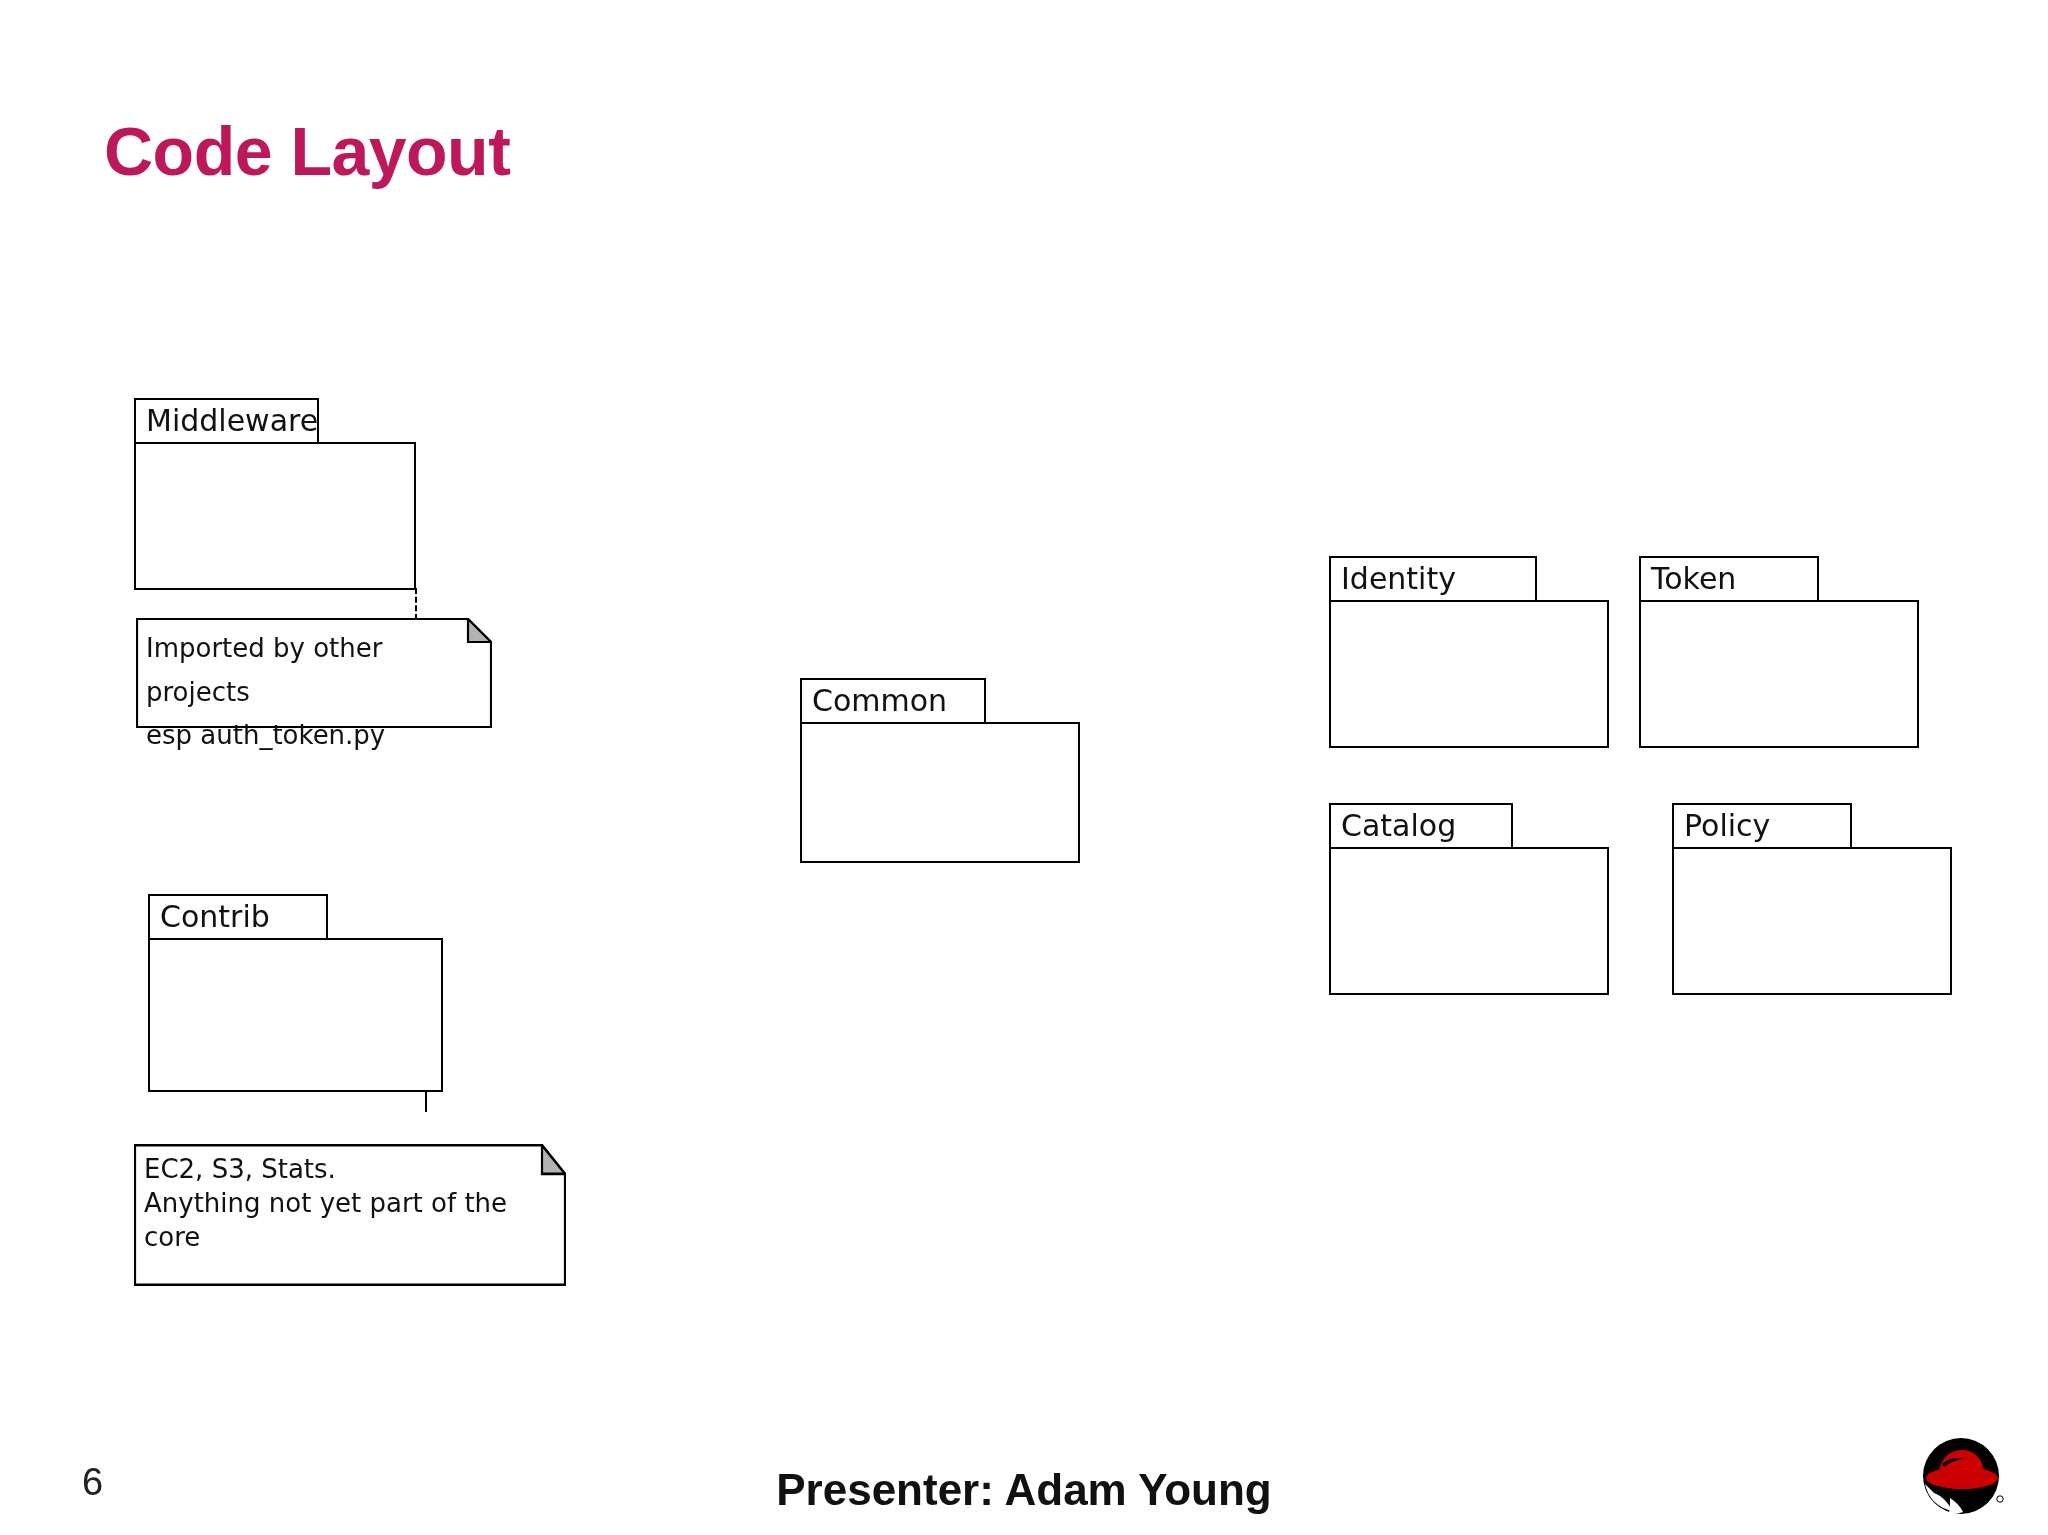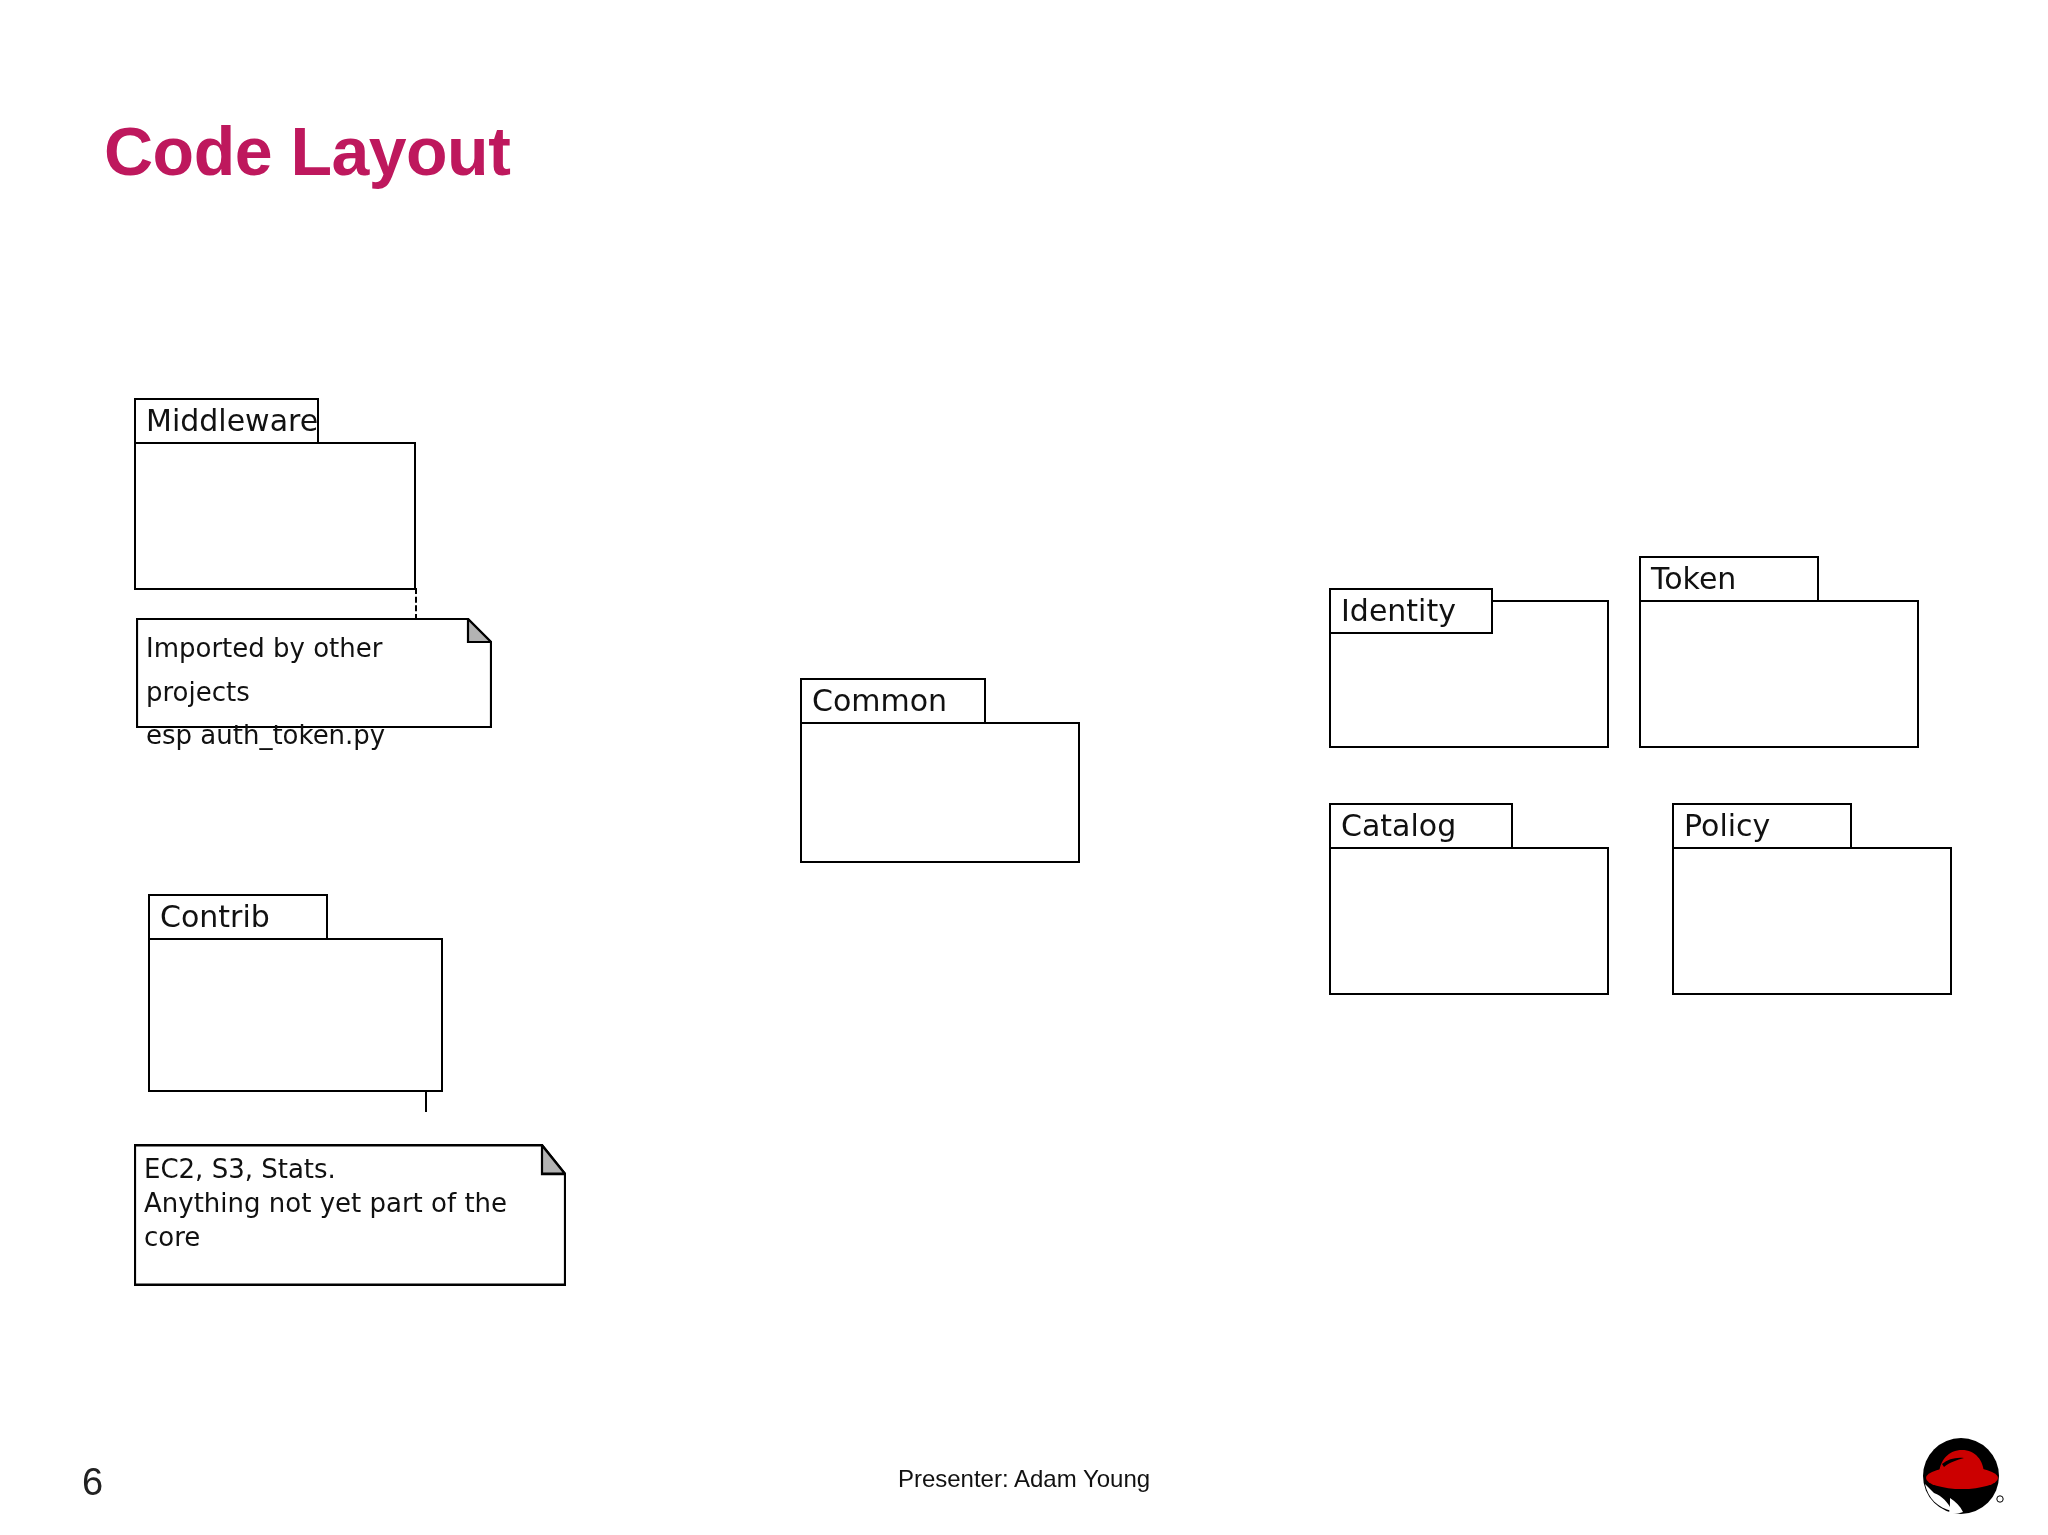--- a/index.html
+++ b/index.html
@@ -112,22 +112,22 @@
     font-size: 38px;
     color: #222222;
   }
   #presenter {
     position: absolute;
     left: 0;
     right: 0;
     top: 1465px;
     text-align: center;
     font-family: "Liberation Sans", sans-serif;
-    font-weight: normal;
-    font-size: 24px;
+    font-weight: bold;
+    font-size: 44px;
     color: #111111;
   }
   #logo {
     position: absolute;
     left: 1908px;
     top: 1436px;
     width: 116px;
     height: 86px;
   }
 </style>
@@ -175,21 +175,21 @@
   </div>
 
   <div class="pkg" style="left:800px; top:678px; width:273px; height:185px;">
     <div class="pkg-tab" style="width:186px; height:46px;">
       <span class="pkg-tab-label">Common</span>
     </div>
     <div class="pkg-body" style="top:44px; width:280px; height:141px;"></div>
   </div>
 
   <div class="pkg" style="left:1329px; top:556px; width:280px; height:192px;">
-    <div class="pkg-tab" style="width:164px; height:46px;margin-top:32px;">
+    <div class="pkg-tab" style="width:208px; height:46px;">
       <span class="pkg-tab-label">Identity</span>
     </div>
     <div class="pkg-body" style="top:44px; width:280px; height:148px;"></div>
   </div>
 
   <div class="pkg" style="left:1639px; top:556px; width:280px; height:192px;">
     <div class="pkg-tab" style="width:180px; height:46px;">
       <span class="pkg-tab-label">Token</span>
     </div>
     <div class="pkg-body" style="top:44px; width:280px; height:148px;"></div>

